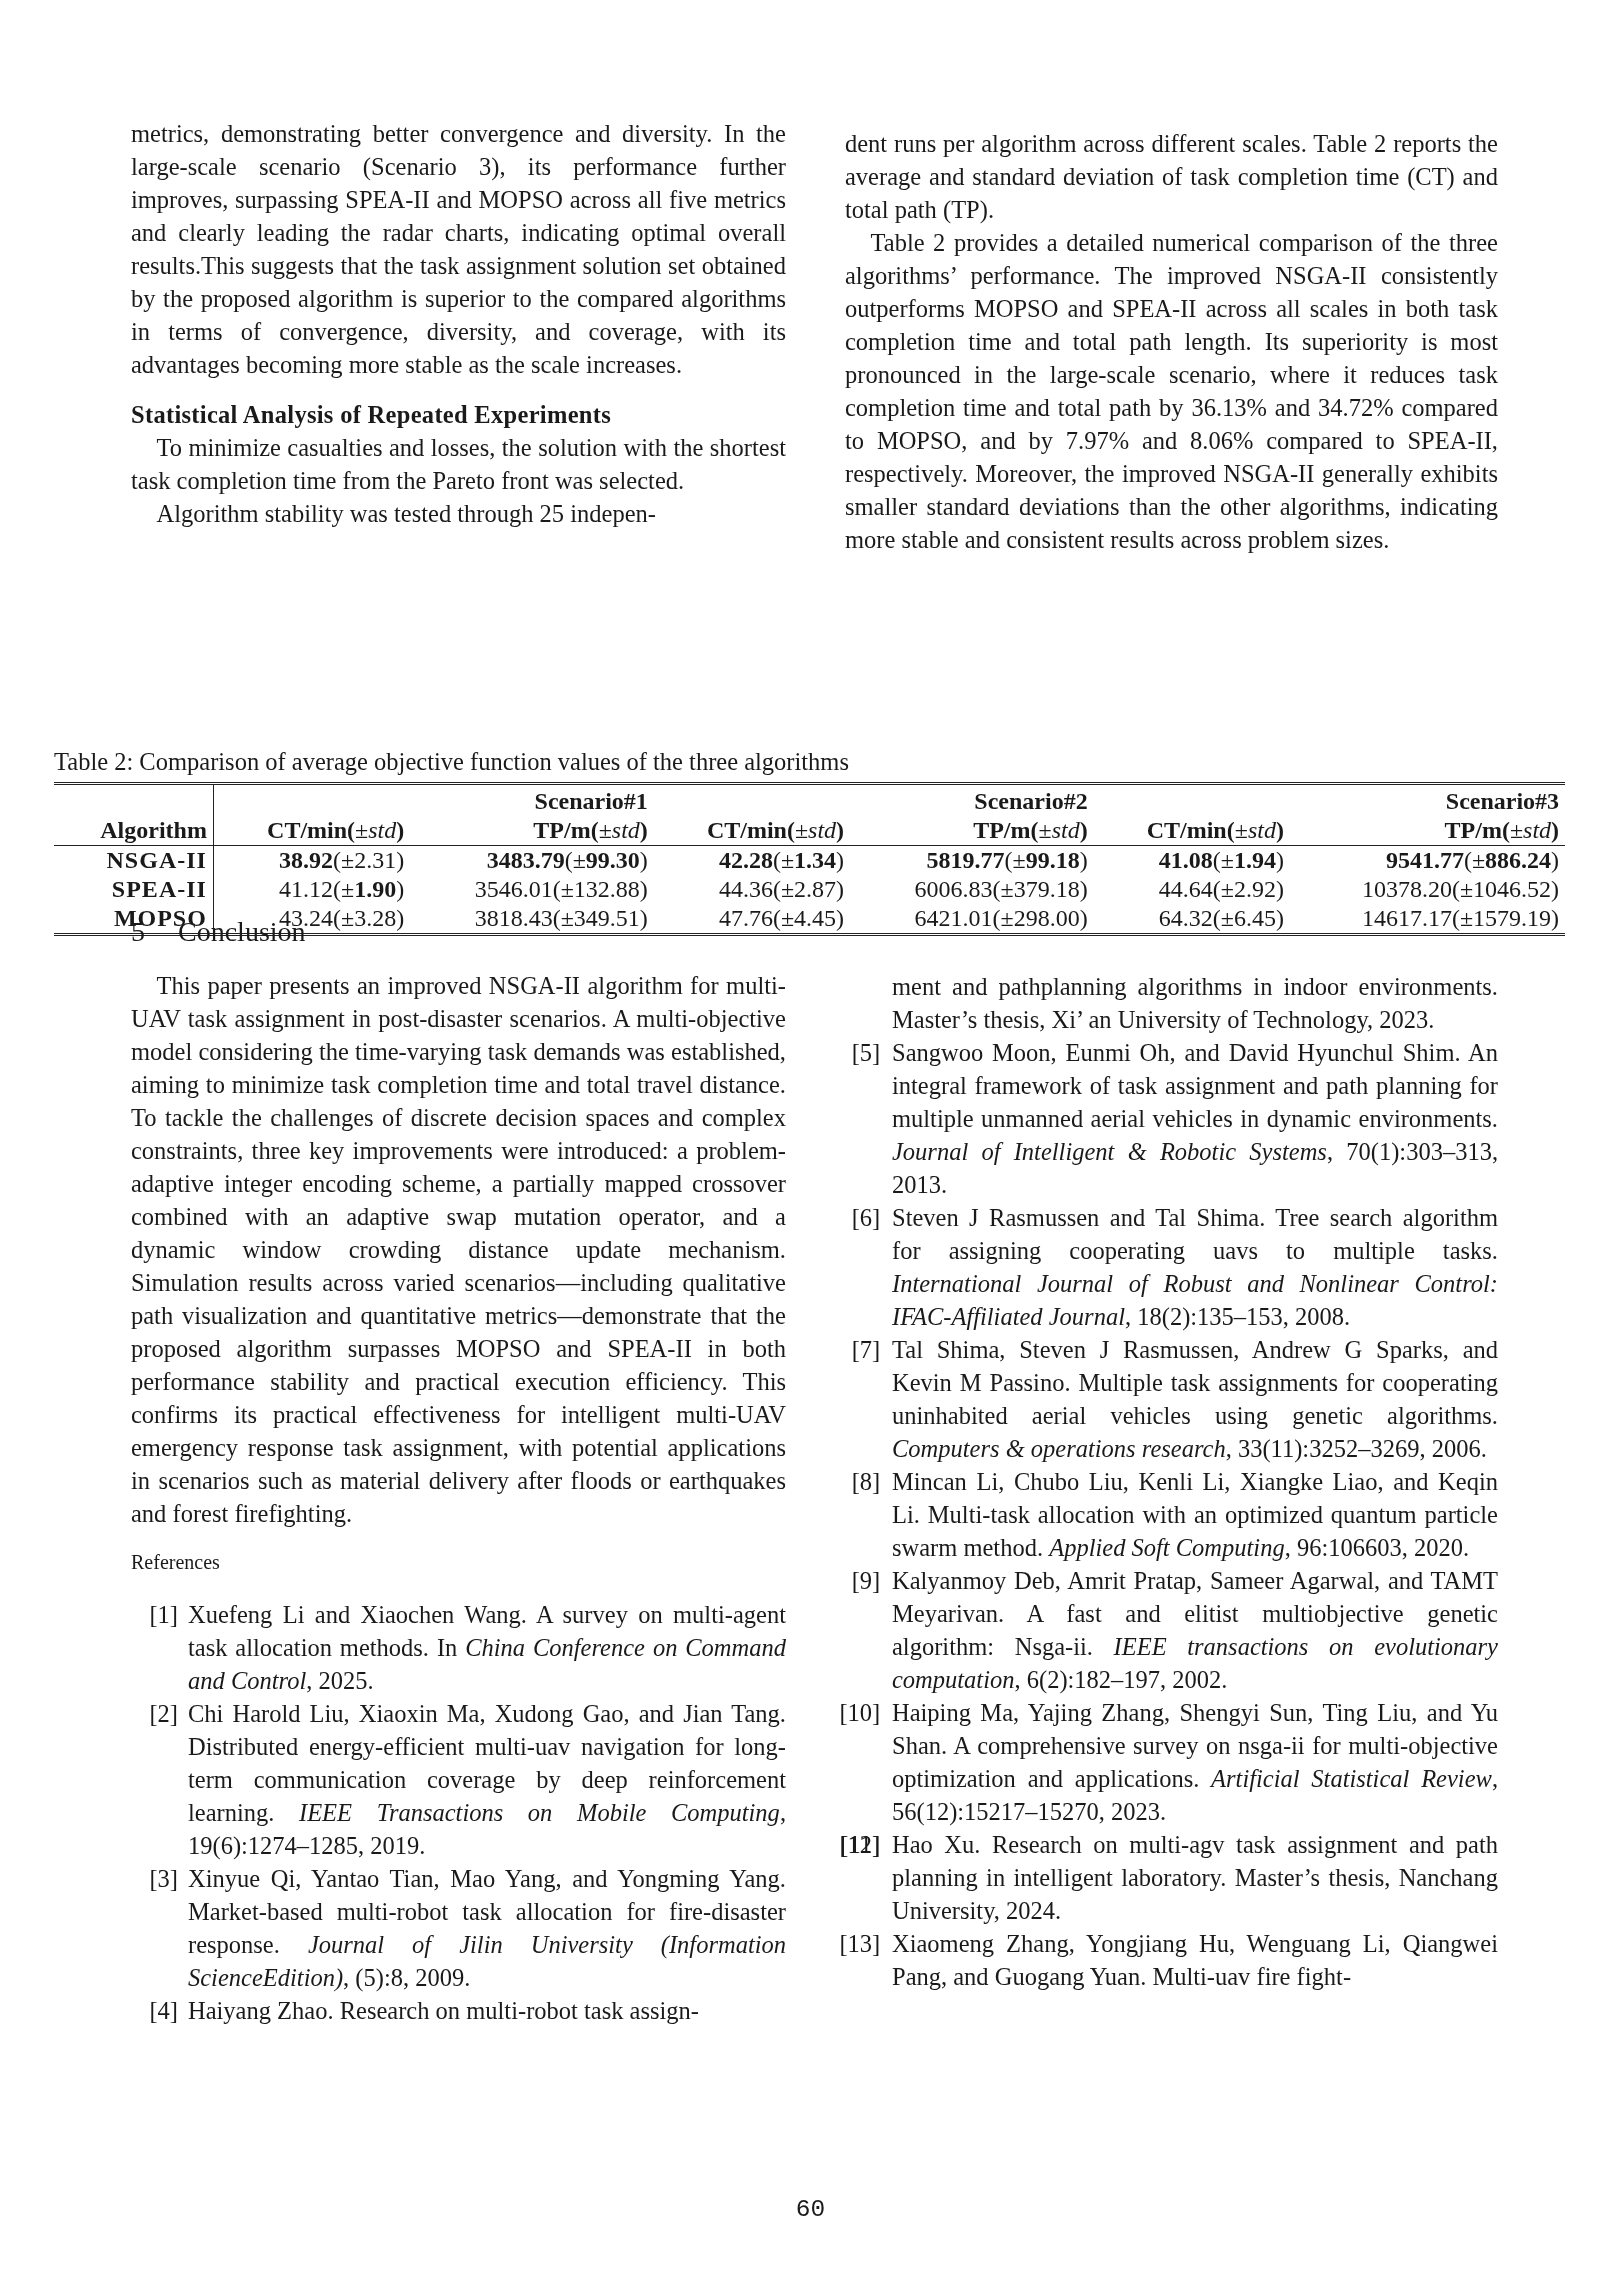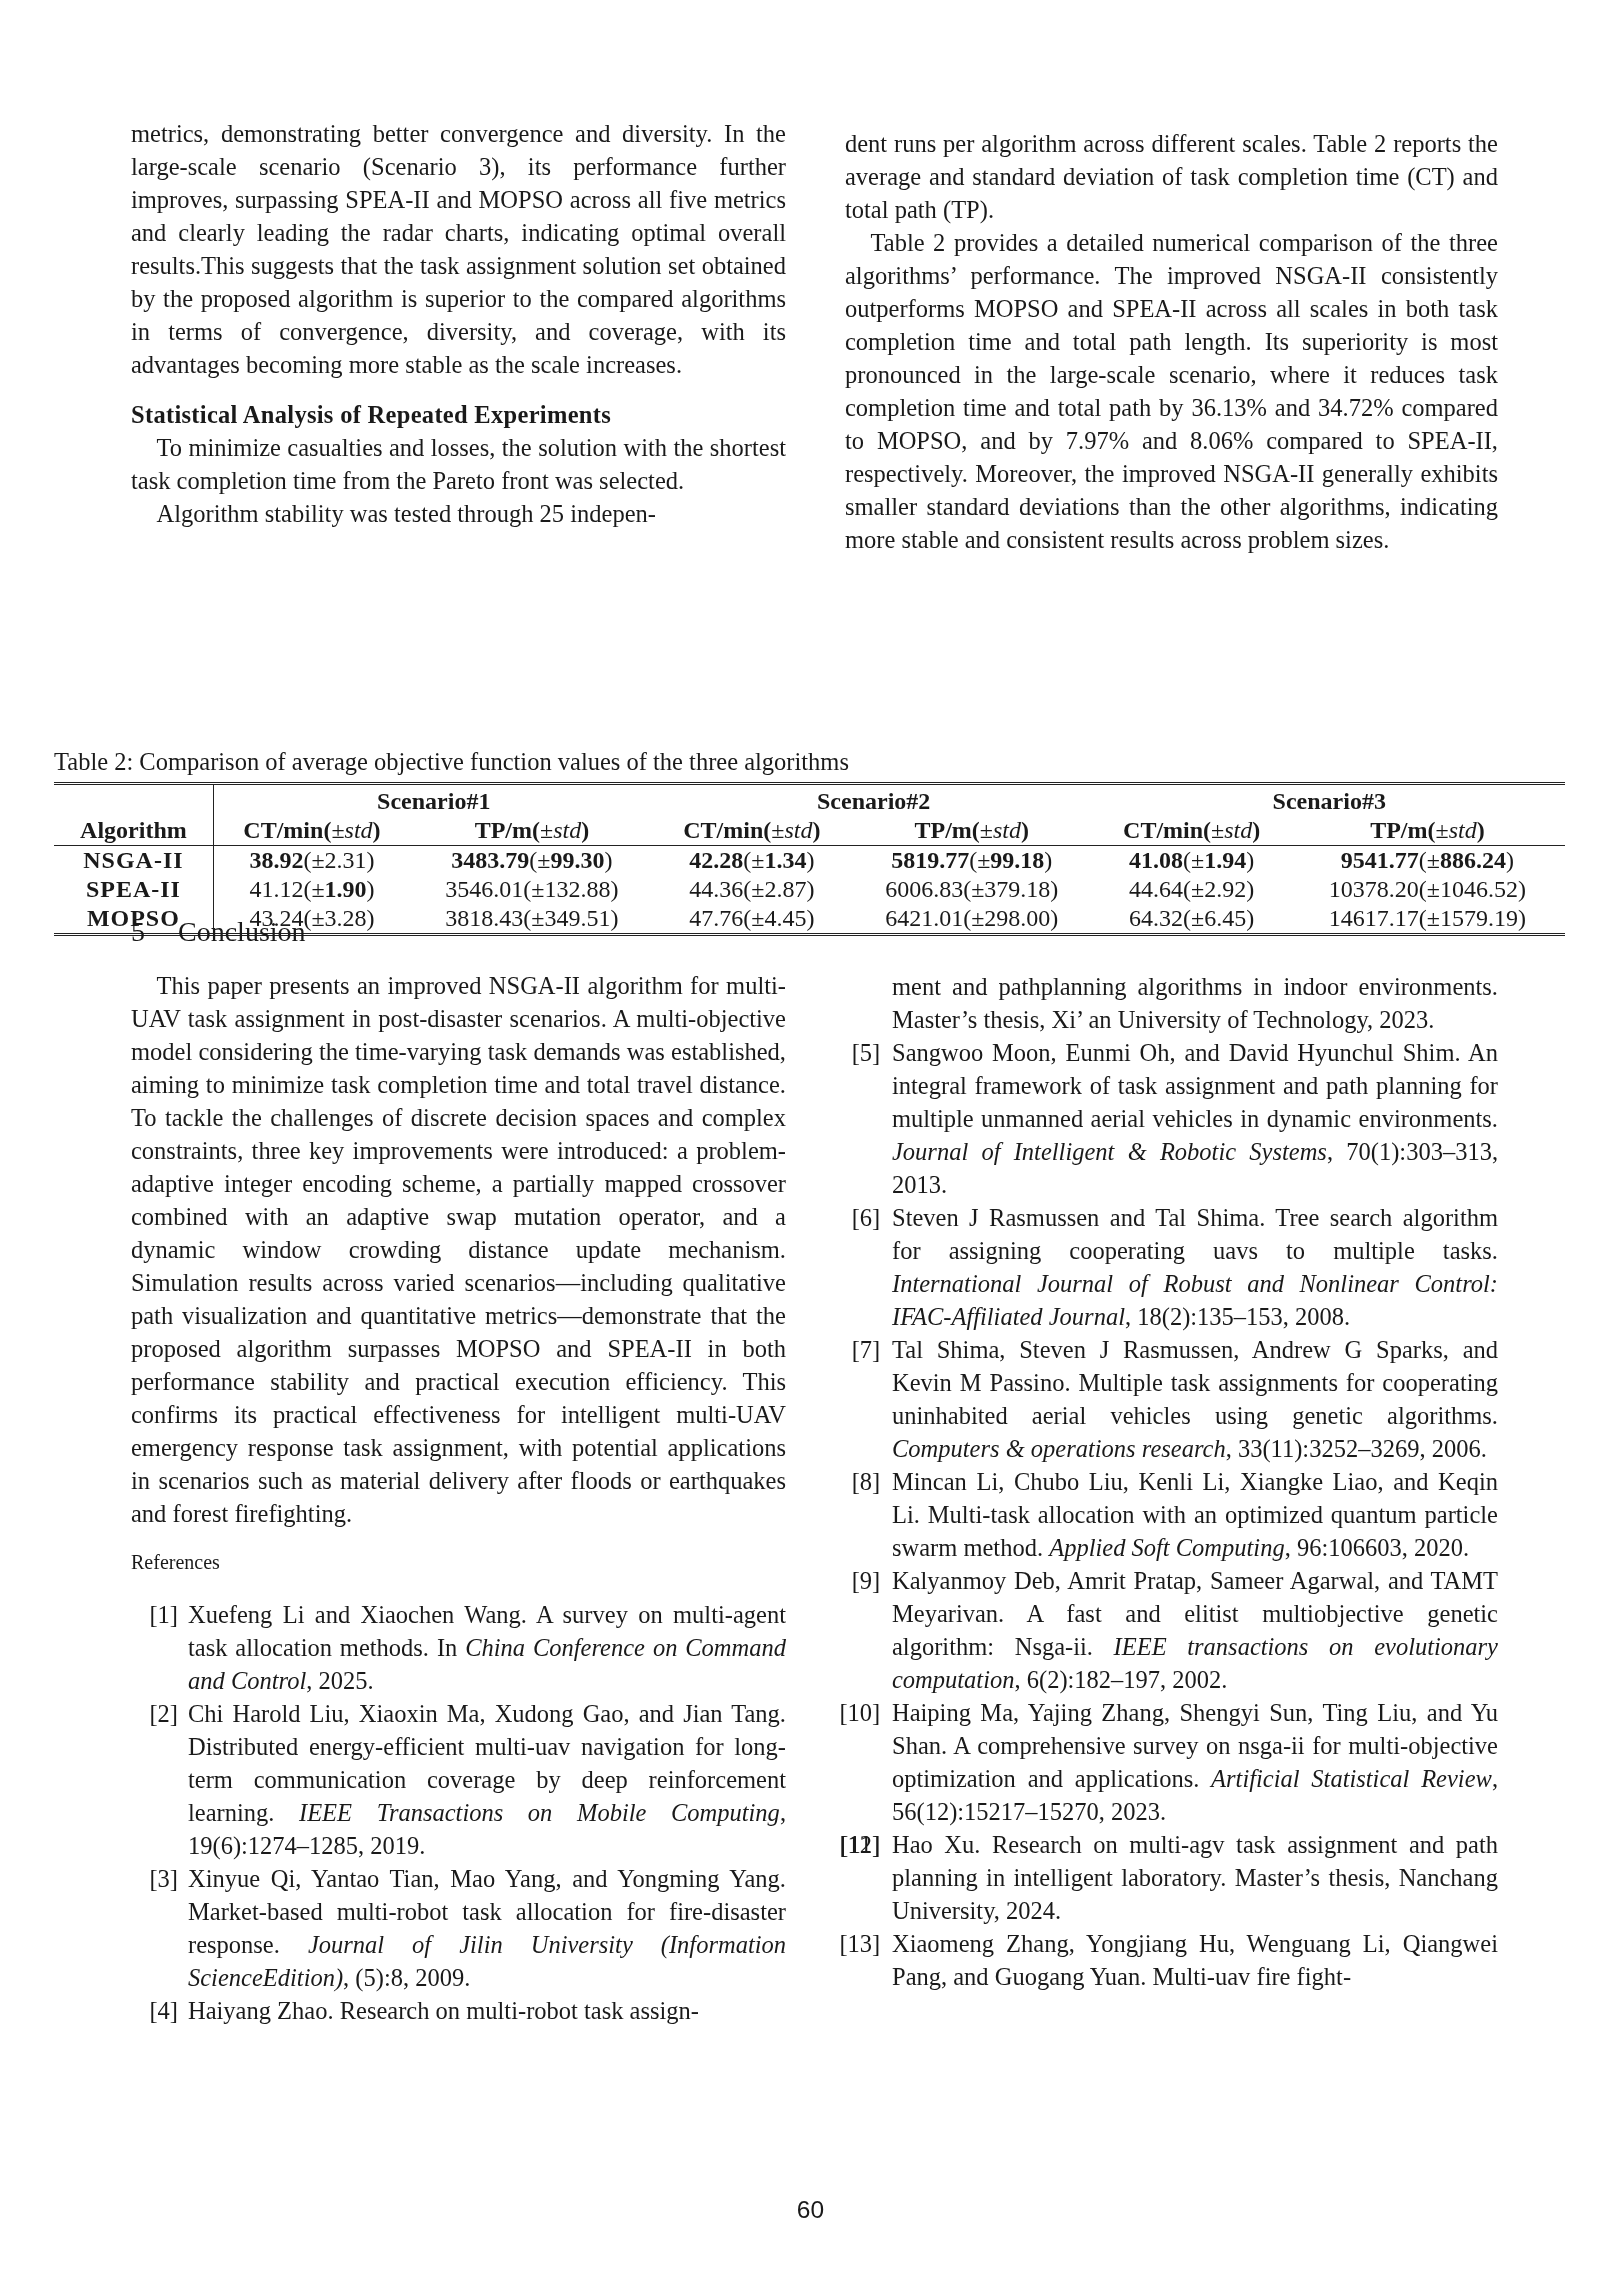--- a/index.html
+++ b/index.html
@@ -25,21 +25,21 @@
   #table-wrap { position: absolute; left: 54px; top: 747px; width: 1511px; }
   #table-caption {
     font-family: "Liberation Serif", serif; font-size: 24.5px; line-height: 29px;
     margin-bottom: 5.9px;
   }
   table.results {
     width: 100%; border-collapse: collapse;
     font-family: "Liberation Serif", "DejaVu Serif", serif; font-size: 24px;
     border-top: 3.9px double #222; border-bottom: 3.9px double #222;
   }
-  table.results th, table.results td { padding: 0 5.9px; line-height: 29px; text-align: center; white-space: nowrap; font-family: Liberation Serif, serif; }
+  table.results th, table.results td { padding: 0 5.9px; line-height: 29px; text-align: right; white-space: nowrap; font-family: Liberation Serif, serif; }
   table.results th { font-weight: bold; }
   table.results .algo { border-right: 1.5px solid #222; font-weight: bold; width: 147px; }
   table.results tr.colhead th { border-bottom: 1.5px solid #222; }
   table.results tr.scenhead th { padding-top: 2px; }
   table.results td.algo-name { font-weight: bold; letter-spacing: 1px; }
   .b { font-weight: bold; }
   .it { font-style: italic; font-weight: normal; }
 
   #col-left-bottom { left: 131px; top: 912px; }
   #col-right-bottom { left: 845px; top: 970px; width: 653px; }
@@ -48,21 +48,21 @@
   .refs-title { font-size: 20px; margin: 13.7px 0 15.7px 0; line-height: 39px; }
 
   .ref { position: relative; padding-left: 57px; margin: 0; }
   .ref .ref-num { position: absolute; left: 0; width: 47px; text-align: right; }
   .ref-r { padding-left: 47px; }
   .ref-r .ref-num { left: -11.8px; width: 47px; }
   .ref em { font-style: italic; }
 
   #page-number {
     position: absolute; left: 0; width: 1621px; top: 2196px; text-align: center;
-    font-family: Liberation Sans, sans-serif; font-size: 24.5px;
+    font-family: Liberation Mono, monospace; font-size: 24.5px;
   }
 </style>
 </head>
 <body>
 
 <div id="col-left-top" class="col">
   <p>metrics, demonstrating better convergence and diversity. In the large-scale scenario (Scenario 3), its performance further improves, surpassing SPEA-II and MOPSO across all five metrics and clearly leading the radar charts, indicating optimal overall results.This suggests that the task assignment solution set obtained by the proposed algorithm is superior to the compared algorithms in terms of convergence, diversity, and coverage, with its advantages becoming more stable as the scale increases.</p>
   <div class="gap"></div>
   <p class="subhead">Statistical Analysis of Repeated Experiments</p>
   <p class="indent">To minimize casualties and losses, the solution with the shortest task completion time from the Pareto front was selected.</p>

